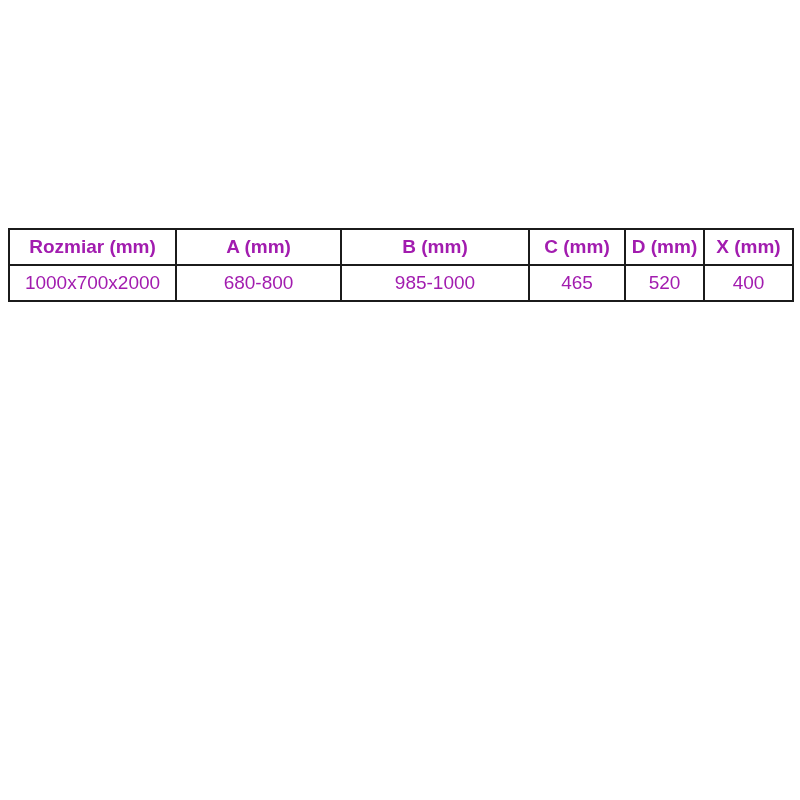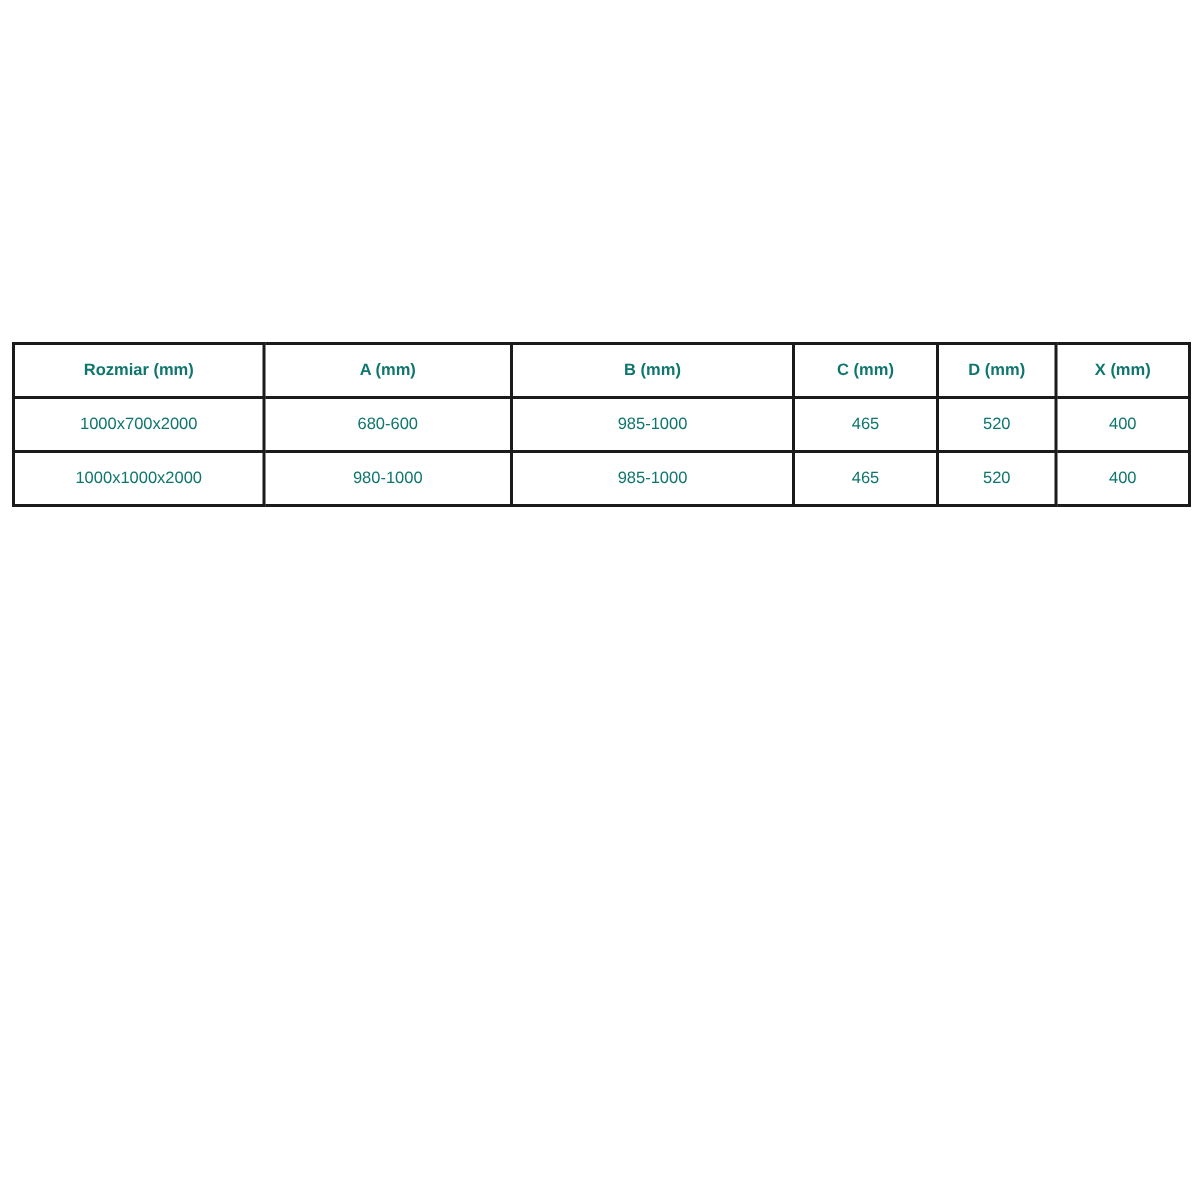--- a/index.html
+++ b/index.html
@@ -28,22 +28,22 @@
     table-layout: fixed;
     background: #ffffff;
     border: 2px solid #1b1b1b;
   }
   table.spec th,
   table.spec td {
     border: 2px solid #1b1b1b;
     text-align: center;
     vertical-align: middle;
     height: 36px;
-    font-size: 11px;
-    color: #0f766e;
+    font-size: 19px;
+    color: #a21caf;
     white-space: nowrap;
     overflow: hidden;
     padding: 0 4px;
   }
   table.spec th {
     font-weight: bold;
   }
   table.spec td {
     font-weight: normal;
     text-align: center;
@@ -75,29 +75,21 @@
             <th>A (mm)</th>
             <th>B (mm)</th>
             <th>C (mm)</th>
             <th>D (mm)</th>
             <th>X (mm)</th>
           </tr>
         </thead>
       <tbody>
           <tr>
             <td>1000x700x2000</td>
-            <td>680-600</td>
-            <td>985-1000</td>
-            <td>465</td>
-            <td>520</td>
-            <td>400</td>
-          </tr>
-          <tr>
-            <td>1000x1000x2000</td>
-            <td>980-1000</td>
+            <td>680-800</td>
             <td>985-1000</td>
             <td>465</td>
             <td>520</td>
             <td>400</td>
           </tr>
         </tbody>
     </table>
   </div>
 </div>
 

